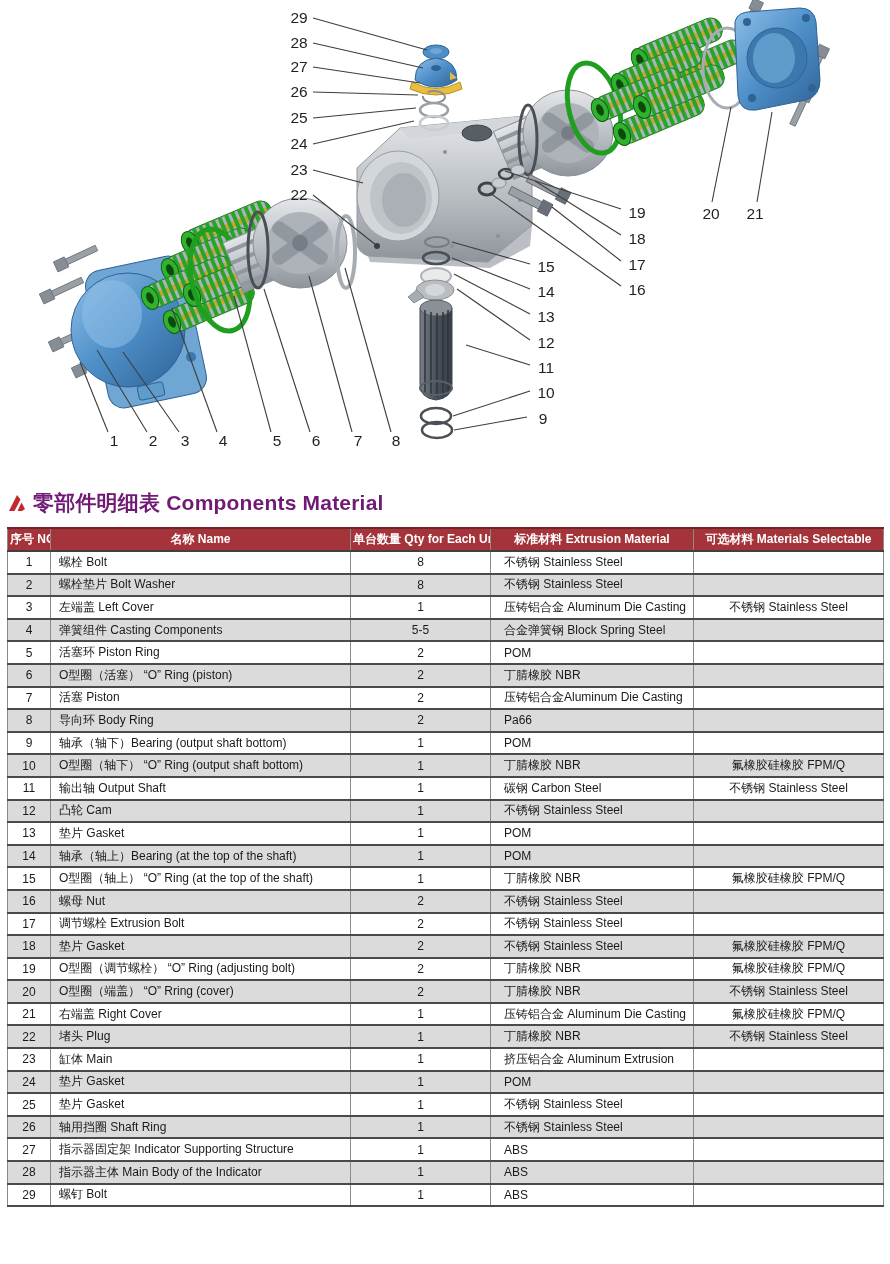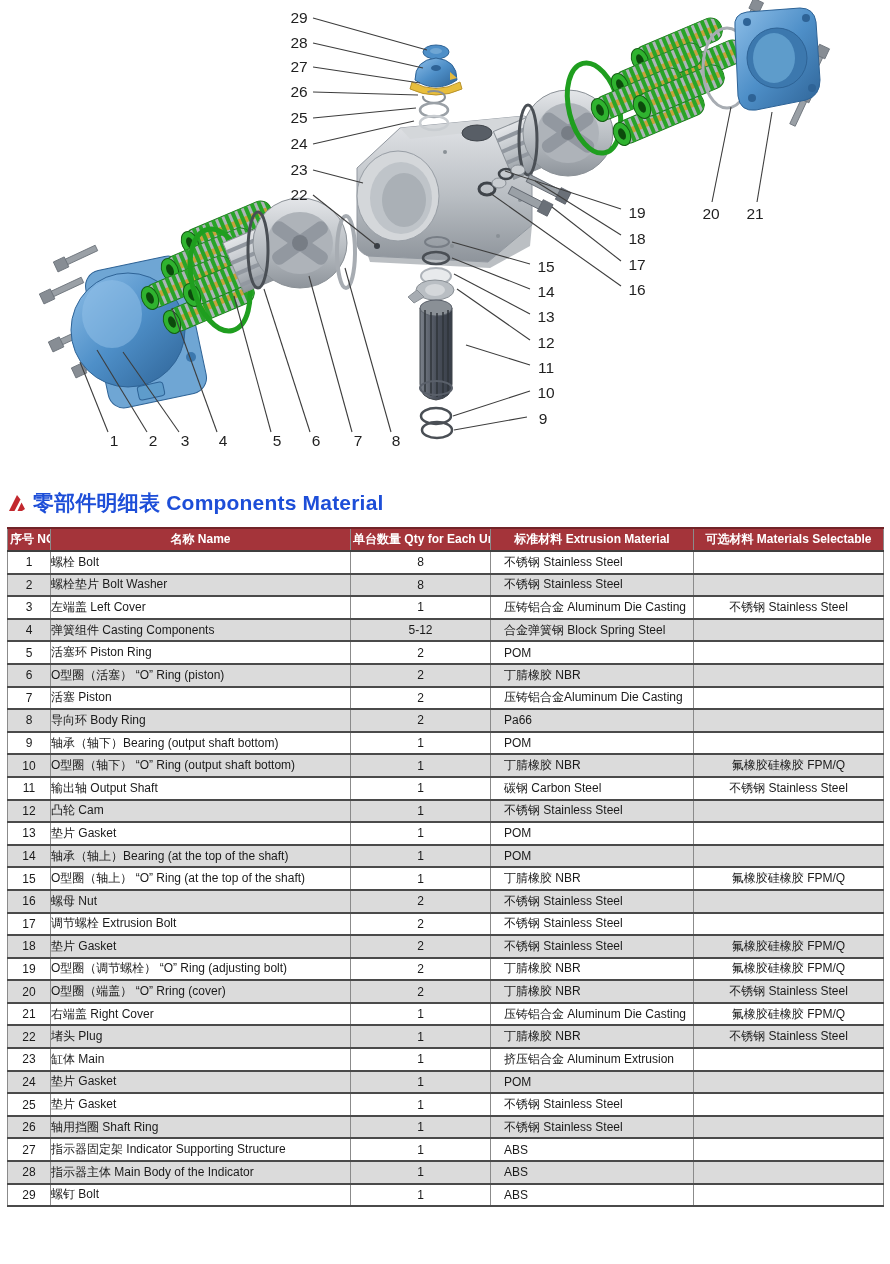--- a/index.html
+++ b/index.html
@@ -3,31 +3,31 @@
 <meta charset="utf-8">
 <style>
   html,body{margin:0;padding:0;background:#fff;}
   .page{position:relative;width:890px;height:1264px;background:#ffffff;overflow:hidden;
         font-family:"Liberation Sans","DejaVu Sans",sans-serif;}
   .diagram-wrap{width:890px;height:470px;}
   .diagram-wrap svg{display:block;}
   .callout{font-size:15.5px;fill:#1f1f1f;}
   .leader{stroke:#3d3d3d;stroke-width:1.1;fill:none;}
   .section-header{display:flex;align-items:center;gap:7px;margin:20px 0 11px 8px;height:26px;}
-  .section-title{font-size:21px;font-weight:bold;color:#1d4ed8;letter-spacing:.2px;}
+  .section-title{font-size:21px;font-weight:bold;color:#701a75;letter-spacing:.2px;}
   table.components-table{border-collapse:collapse;table-layout:fixed;width:876px;margin-left:7px;}
   .components-table th{background:#A4343A;color:#ffffff;font-size:12px;font-weight:bold;
       height:21px;padding:0 2px;border:1px solid #8B8B8B;border-top:2px solid #712428;
       border-bottom:2px solid #3F3F3F;white-space:nowrap;overflow:hidden;}
   .components-table td{font-size:12px;color:#1a1a1a;height:20.6px;padding:0 4px;
       border:1px solid #8B8B8B;border-top:2px solid #4A4A4A;border-bottom:2px solid #4A4A4A;
       white-space:nowrap;overflow:hidden;background:#ffffff;}
   .components-table tbody tr:nth-child(even) td{background:#DBDBDB;}
   .components-table td.c0{text-align:center;}
-  .components-table td.c1{padding-left:0;text-align:left;}
+  .components-table td.c1{padding-left:8px;text-align:left;}
   .components-table td.c2{text-align:center;}
   .components-table td.c3{padding-left:13px;text-align:left;}
   .components-table td.c4{text-align:center;}
   .col-no{width:43px;} .col-name{width:300px;} .col-qty{width:140px;}
   .col-std{width:203px;} .col-sel{width:190px;}
 </style>
 </head>
 <body>
 
 <div class="page">
@@ -420,21 +420,21 @@
         <tr>
           <td class="c0">3</td>
           <td class="c1">左端盖 Left Cover</td>
           <td class="c2">1</td>
           <td class="c3">压铸铝合金 Aluminum Die Casting</td>
           <td class="c4">不锈钢 Stainless Steel</td>
         </tr>
         <tr>
           <td class="c0">4</td>
           <td class="c1">弹簧组件 Casting Components</td>
-          <td class="c2">5-12</td>
+          <td class="c2">5-5</td>
           <td class="c3">合金弹簧钢 Block Spring Steel</td>
           <td class="c4"></td>
         </tr>
         <tr>
           <td class="c0">5</td>
           <td class="c1">活塞环 Piston Ring</td>
           <td class="c2">2</td>
           <td class="c3">POM</td>
           <td class="c4"></td>
         </tr>

